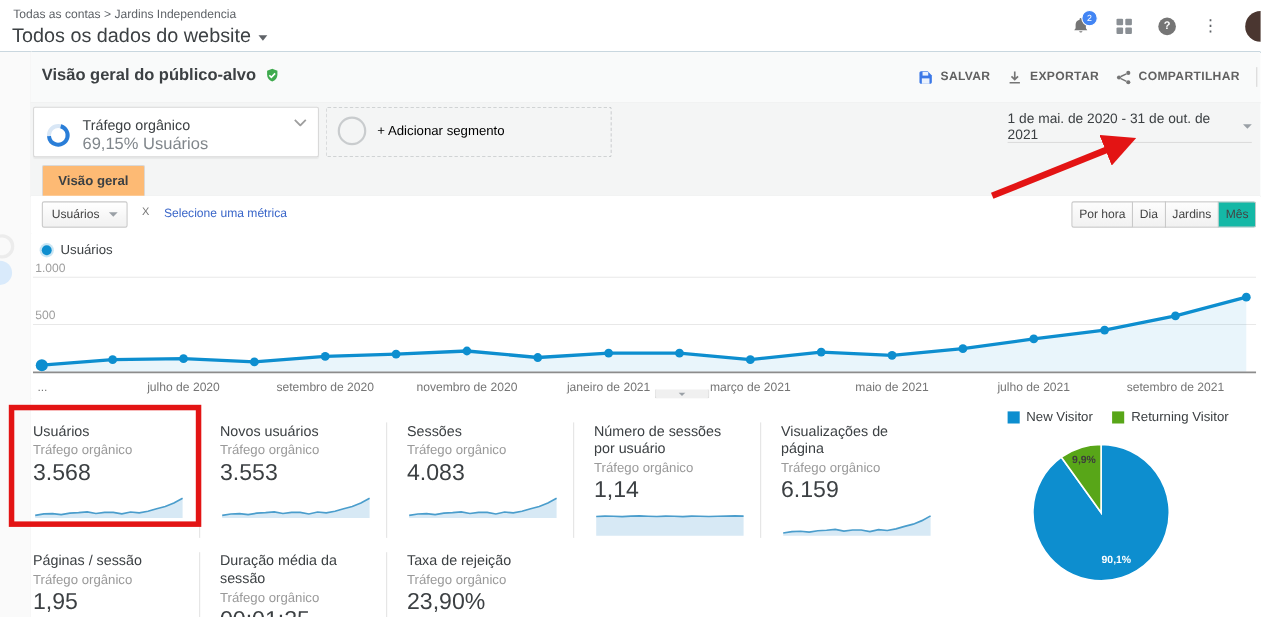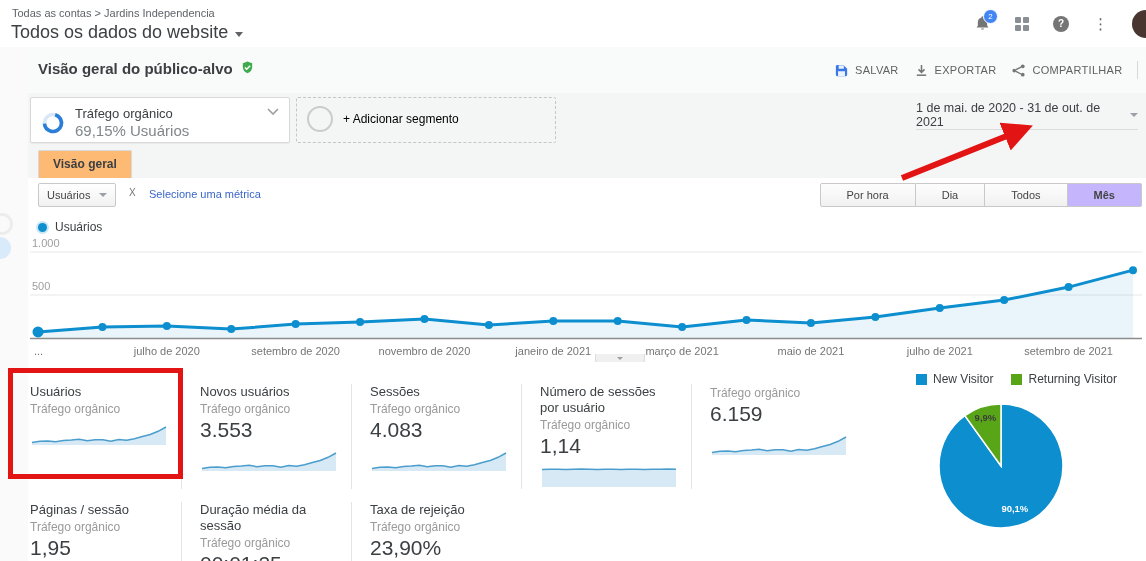--- a/index.html
+++ b/index.html
@@ -23,23 +23,23 @@
   .kebab{font-size:15px;color:#5f6368;line-height:1}
   .avatar{width:28px;height:28px;border-radius:50%;background:#4a3630}
 
   
   .rail{position:absolute;left:0;top:47px;width:28px;height:514px;background:#fafafa;border-right:1px solid #e4e4e4;overflow:hidden}
   .rail-c1{position:absolute;left:-9px;top:166px;width:16px;height:16px;border-radius:50%;border:3px solid #ececec}
   .rail-c2{position:absolute;left:-11px;top:190px;width:22px;height:22px;border-radius:50%;background:#d9eafb}
 
   
   .headerband{position:absolute;left:28px;top:47px;width:1118px;height:46px;background:#f9fafa;border-bottom:1px solid #e3e3e3}
-  .report-title{position:absolute;left:10px;top:13px;font-size:15px;font-weight:bold;color:#3c4043;display:flex;align-items:flex-start;gap:7px}
+  .report-title{position:absolute;left:10px;top:13px;font-size:15px;font-weight:bold;color:#3c4043;display:flex;align-items:center;gap:7px}
   .actions{position:absolute;left:806px;top:0;height:46px;display:flex;align-items:center;gap:15px;white-space:nowrap}
-  .action{display:flex;align-items:center;gap:6px;font-size:11px;font-weight:normal;color:#616161;letter-spacing:.3px;cursor:pointer}
+  .action{display:flex;align-items:center;gap:6px;font-size:11px;font-weight:bold;color:#616161;letter-spacing:.3px;cursor:pointer}
   .vdiv{width:1px;height:18px;background:#d8d8d8}
 
   
   .segband{position:absolute;left:28px;top:93px;width:1118px;height:57px;background:#f4f5f5}
   .chip{position:absolute;top:4px;height:44px;width:258px;background:#fff;border:1px solid #d9d9d9;border-radius:2px;
         box-shadow:0 1px 1px rgba(0,0,0,.05)}
   .chip1{left:2px}
   .chip-add{left:268px;background:transparent;border:1px dashed #c4c7c9;box-shadow:none}
   .chip-inner{display:flex;align-items:center;gap:10px;padding:8px 10px}
   .chip-name{font-size:13px;color:#3c4043}
@@ -56,25 +56,25 @@
   .tab{position:absolute;left:10px;bottom:-1px;background:#fdba74;border:1px solid #d9d9d9;border-bottom:1px solid #fff;
        padding:6px 14px 7px;font-size:12px;font-weight:bold;color:#3c4043;border-radius:2px 2px 0 0}
 
   
   .controls{position:absolute;left:28px;top:178px;width:1118px;height:34px;background:#fff}
   .metric-btn{position:absolute;left:10px;top:5px;display:flex;align-items:center;gap:9px;padding:5px 8px;font-size:11px;color:#444;
               border:1px solid #c9c9c9;border-radius:2px;background:linear-gradient(#fff,#f1f1f1);cursor:pointer}
   .vs-x{position:absolute;left:101px;top:9px;font-size:10px;color:#777;cursor:pointer}
   .add-metric{position:absolute;left:121px;top:10px;font-size:11px;color:#3a66c9;cursor:pointer}
   .granularity{position:absolute;right:4px;top:5px;display:flex}
-  .gran-btn{padding:5px 26px;font-size:11px;color:#444;border:1px solid #c9c9c9;border-left:none;
+  .gran-btn{padding:5px 6px;font-size:11px;color:#444;border:1px solid #c9c9c9;border-left:none;
             background:linear-gradient(#fdfdfd,#f1f1f1);cursor:pointer}
   .gran-btn:first-child{border-left:1px solid #c9c9c9;border-radius:2px 0 0 2px}
   .gran-btn:last-child{border-radius:0 2px 2px 0}
-  .gran-btn.sel{background:#c4b5fd;font-weight:bold}
+  .gran-btn.sel{background:#14b8a6;font-weight:normal}
 
   
   .chart-section{position:absolute;left:28px;top:212px;width:1118px;height:150px;background:#fff}
   .legend{position:absolute;left:10px;top:8px;display:flex;align-items:center;gap:8px;font-size:12px;color:#3c4043}
   .legend-dot{width:9px;height:9px;border-radius:50%;background:#0d8ecf;box-shadow:0 0 0 2px rgba(13,142,207,.22)}
   #main-chart{position:absolute;left:2px;top:26px}
   .collapse-tab{position:absolute;left:567px;top:142px;width:48px;height:8px;background:#f0f0f0;border:1px solid #ddd;border-top:none;
                 border-radius:0 0 3px 3px;display:flex;align-items:center;justify-content:center;cursor:pointer}
   .tiny-caret{width:0;height:0;border-left:3px solid transparent;border-right:3px solid transparent;border-top:3px solid #9aa0a6}
 
@@ -204,21 +204,21 @@
 <div class="controls">
   <div class="metric-btn">
     <span>Usuários</span>
     <span class="small-caret"></span>
   </div>
   <span class="vs-x">X</span>
   <span class="add-metric">Selecione uma métrica</span>
   <div class="granularity">
     <div class="gran-btn">Por hora</div>
     <div class="gran-btn">Dia</div>
-    <div class="gran-btn">Todos</div>
+    <div class="gran-btn">Jardins</div>
     <div class="gran-btn sel">Mês</div>
   </div>
 </div>
 
 <div class="chart-section">
   <div class="legend">
     <span class="legend-dot"></span>
     <span>Usuários</span>
   </div>
   <svg id="main-chart" width="1112" height="126">
@@ -261,20 +261,21 @@
     <span class="tiny-caret"></span>
   </div>
 </div>
 
 <div class="cards-section">
   <div class="cards-rows">
     <div class="card-row">
       <div class="card">
         <div class="card-label">Usuários</div>
         <div class="card-seg">Tráfego orgânico</div>
+        <div class="card-value">3.568</div>
         <svg class="spark" width="138" height="27">
             <path d="M2,25 L2.0,22.5 L9.9,21.2 L17.8,21.0 L25.6,21.8 L33.5,20.5 L41.4,20.0 L49.3,19.3 L57.2,20.8 L65.1,19.8 L72.9,19.8 L80.8,21.2 L88.7,19.5 L96.6,20.3 L104.5,18.8 L112.4,16.5 L120.2,14.5 L128.1,11.3 L136.0,7.0 L136,25 Z" fill="#d7e9f5" stroke="none"></path>
             <polyline points="2.0,22.5 9.9,21.2 17.8,21.0 25.6,21.8 33.5,20.5 41.4,20.0 49.3,19.3 57.2,20.8 65.1,19.8 72.9,19.8 80.8,21.2 88.7,19.5 96.6,20.3 104.5,18.8 112.4,16.5 120.2,14.5 128.1,11.3 136.0,7.0" fill="none" stroke="#4a9dcc" stroke-width="1.5"></polyline>
           </svg>
       </div>
       <div class="card">
         <div class="card-label">Novos usuários</div>
         <div class="card-seg">Tráfego orgânico</div>
         <div class="card-value">3.553</div>
         <svg class="spark" width="138" height="27">
@@ -294,20 +295,21 @@
       <div class="card">
         <div class="card-label">Número de sessões por usuário</div>
         <div class="card-seg">Tráfego orgânico</div>
         <div class="card-value">1,14</div>
         <svg class="spark" width="138" height="27">
             <path d="M2,25 L2.0,7.5 L9.9,7.2 L17.8,7.3 L25.6,7.6 L33.5,7.2 L41.4,7.0 L49.3,7.3 L57.2,7.5 L65.1,7.2 L72.9,7.3 L80.8,7.6 L88.7,7.2 L96.6,7.3 L104.5,7.5 L112.4,7.3 L120.2,7.2 L128.1,7.0 L136.0,7.2 L136,25 Z" fill="#d7e9f5" stroke="none"></path>
             <polyline points="2.0,7.5 9.9,7.2 17.8,7.3 25.6,7.6 33.5,7.2 41.4,7.0 49.3,7.3 57.2,7.5 65.1,7.2 72.9,7.3 80.8,7.6 88.7,7.2 96.6,7.3 104.5,7.5 112.4,7.3 120.2,7.2 128.1,7.0 136.0,7.2" fill="none" stroke="#4a9dcc" stroke-width="1.5"></polyline>
           </svg>
       </div>
       <div class="card noborder">
+        <div class="card-label">Visualizações de página</div>
         <div class="card-seg">Tráfego orgânico</div>
         <div class="card-value">6.159</div>
         <svg class="spark" width="138" height="27">
             <path d="M2,25 L2.0,22.5 L9.9,21.3 L17.8,21.0 L25.6,21.8 L33.5,20.5 L41.4,20.0 L49.3,19.3 L57.2,20.8 L65.1,19.8 L72.9,19.8 L80.8,21.3 L88.7,19.5 L96.6,20.3 L104.5,18.8 L112.4,16.5 L120.2,14.5 L128.1,11.3 L136.0,7.0 L136,25 Z" fill="#d7e9f5" stroke="none"></path>
             <polyline points="2.0,22.5 9.9,21.3 17.8,21.0 25.6,21.8 33.5,20.5 41.4,20.0 49.3,19.3 57.2,20.8 65.1,19.8 72.9,19.8 80.8,21.3 88.7,19.5 96.6,20.3 104.5,18.8 112.4,16.5 120.2,14.5 128.1,11.3 136.0,7.0" fill="none" stroke="#4a9dcc" stroke-width="1.5"></polyline>
           </svg>
       </div>
     </div>
     <div class="card-row">
       <div class="card">

